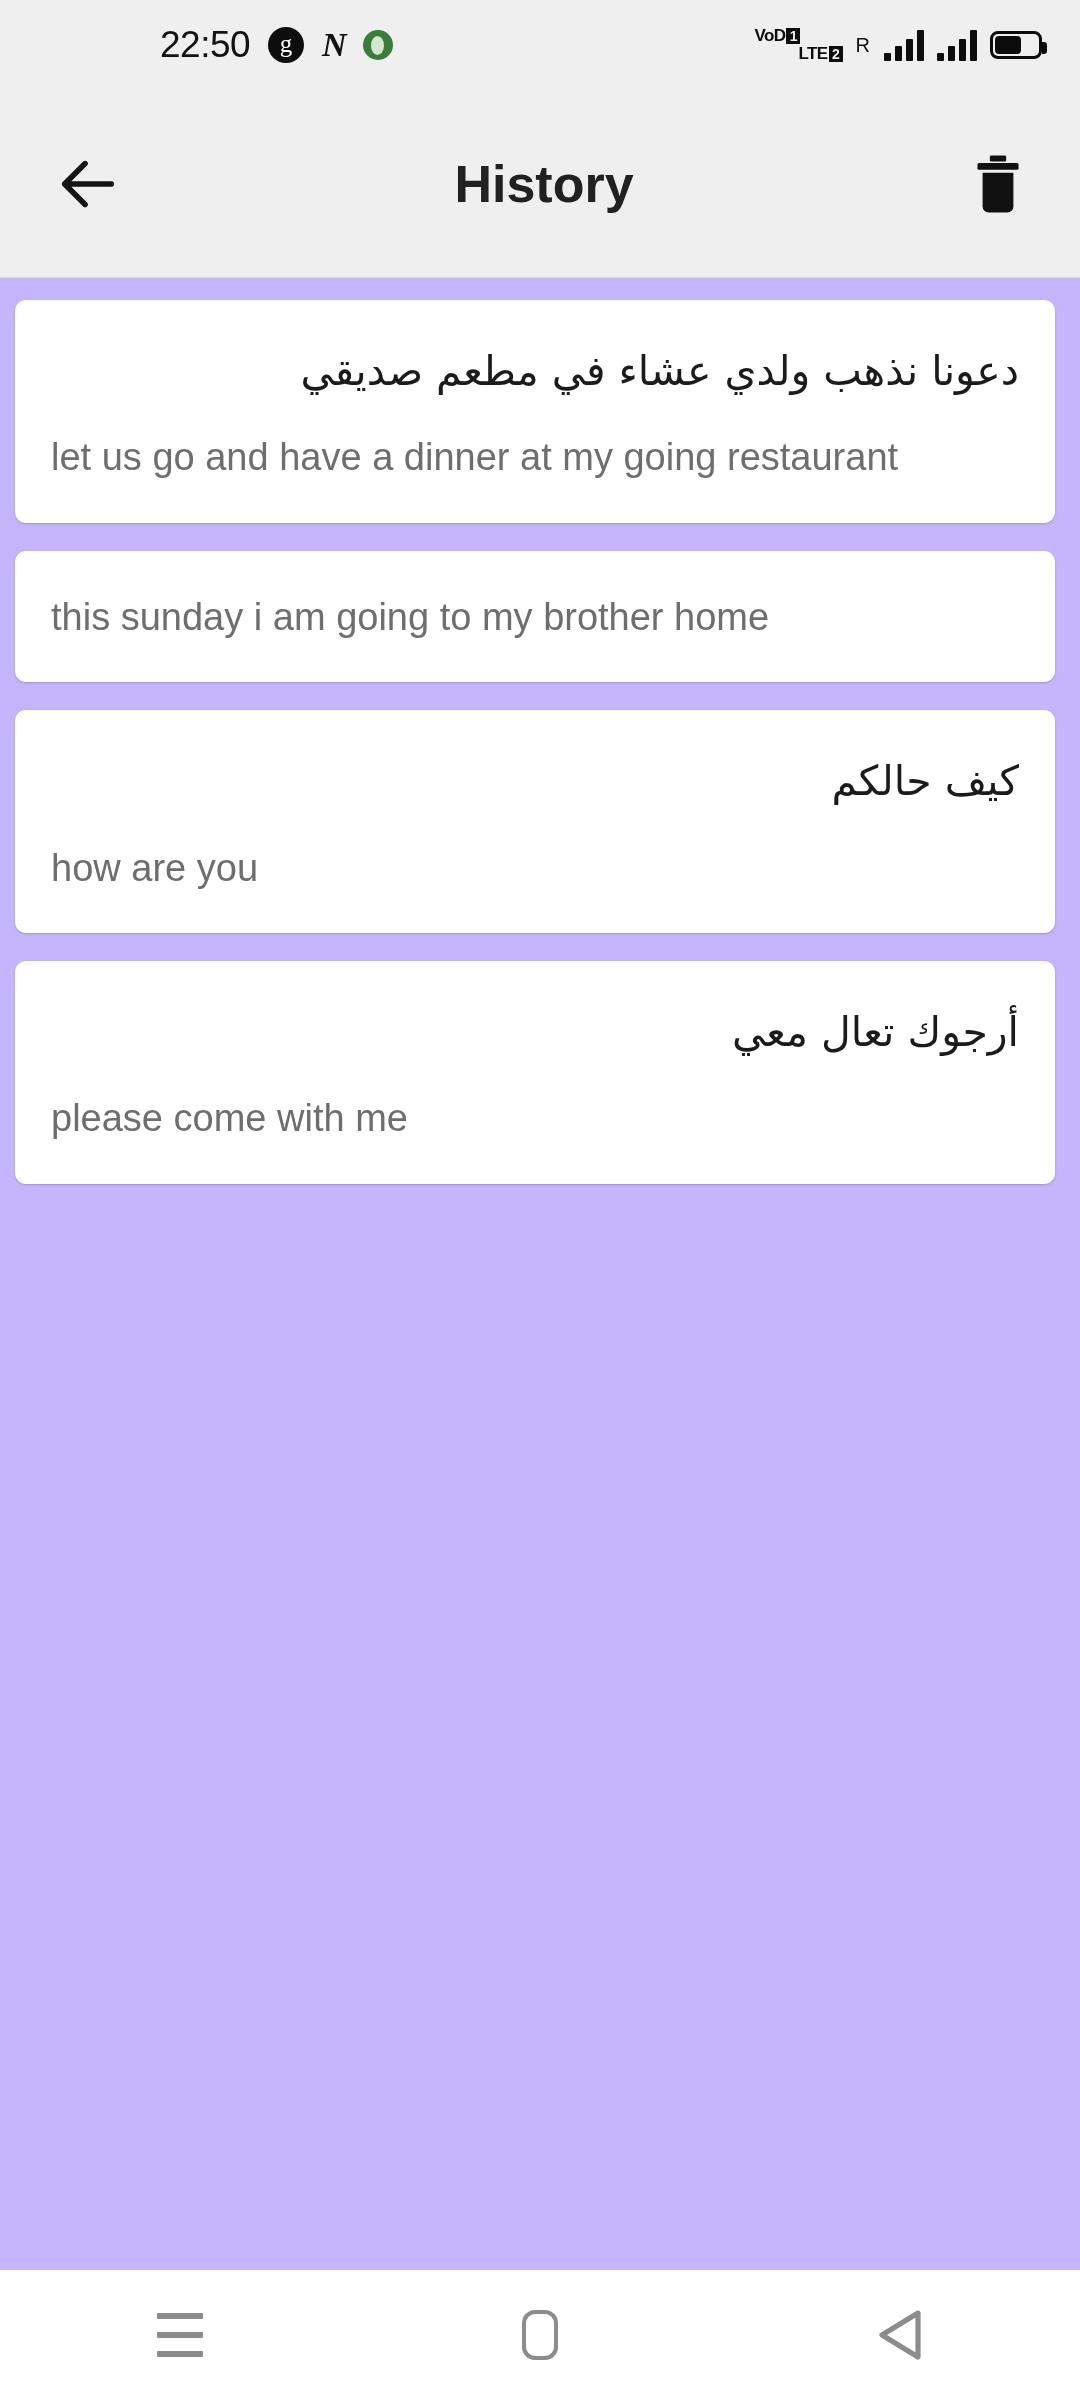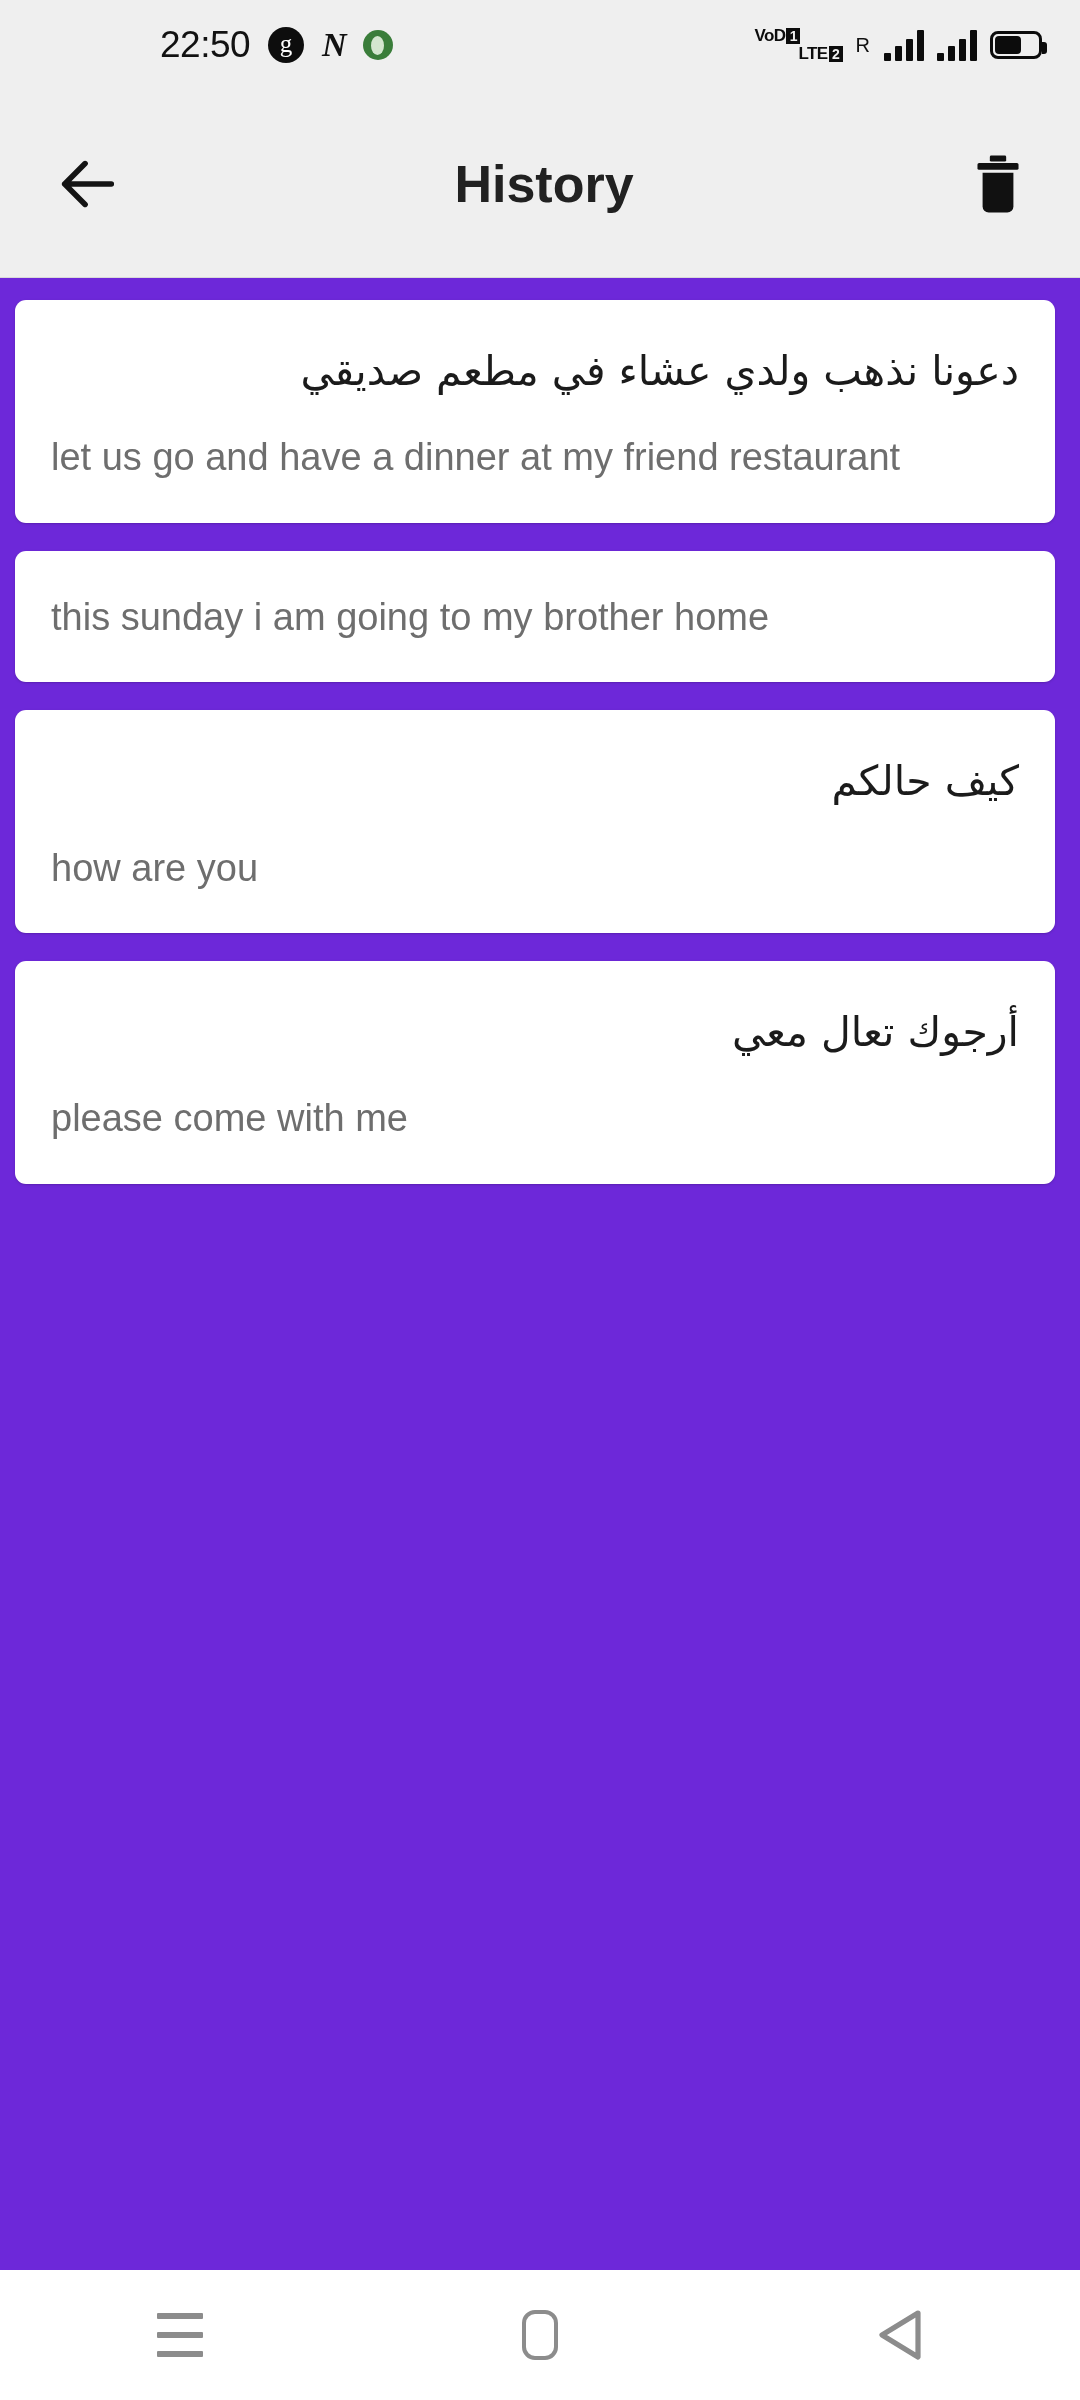--- a/index.html
+++ b/index.html
@@ -2,21 +2,21 @@
 <html><head>
 <meta charset="utf-8">
 <style>
   * { margin:0; padding:0; box-sizing:border-box; }
   html, body {
     width:1080px; height:2400px;
     background:#efefef;
     font-family:"Liberation Sans", sans-serif;
     overflow:hidden;
   }
-  .screen { position:relative; width:1080px; height:2400px; background:#6d28d9; display:flex; flex-direction:column; }
+  .screen { position:relative; width:1080px; height:2400px; background:#c4b5fd; display:flex; flex-direction:column; }
 
   
   .status-bar {
     height:90px; flex:0 0 90px;
     display:flex; align-items:center; justify-content:space-between;
     padding:0 38px 0 0; background:#efefef;
   }
   .status-left { display:flex; align-items:center; gap:18px; padding-left:160px; }
   .status-clock { font-size:37px; color:#121212; letter-spacing:-0.5px; font-family:"Liberation Sans", sans-serif; }
   .status-right { display:flex; align-items:center; gap:13px; }
@@ -151,21 +151,21 @@
         <rect x="3.2" y="4" width="17.6" height="2.9" rx="0.7" fill="#111"></rect>
         <path d="M5.4 8.2h13.2v14.4a2.6 2.6 0 0 1-2.6 2.6H8a2.6 2.6 0 0 1-2.6-2.6z" fill="#111"></path>
       </svg>
     </div>
   </div>
 
   <div class="list">
 
     <div class="card">
       <div class="src">دعونا نذهب ولدي عشاء في مطعم صديقي</div>
-      <div class="dst">let us go and have a dinner at my friend restaurant</div>
+      <div class="dst">let us go and have a dinner at my going restaurant</div>
     </div>
 
     <div class="card">
       <div class="dst">this sunday i am going to my brother home</div>
     </div>
 
     <div class="card">
       <div class="src">كيف حالكم</div>
       <div class="dst">how are you</div>
     </div>

